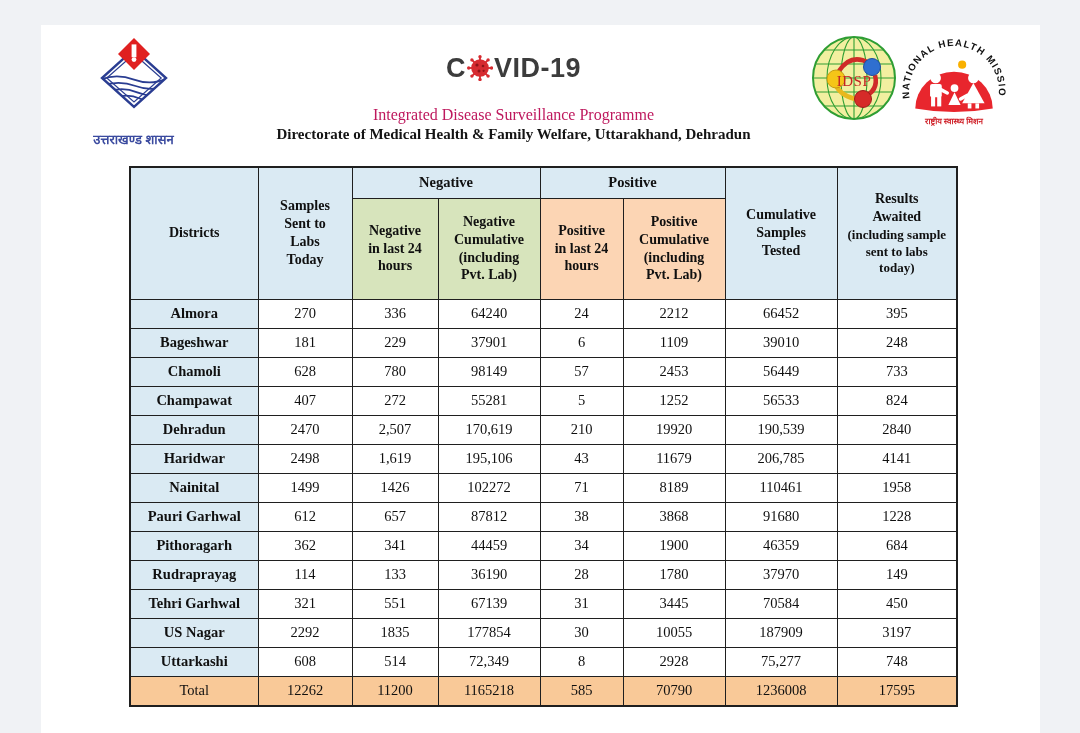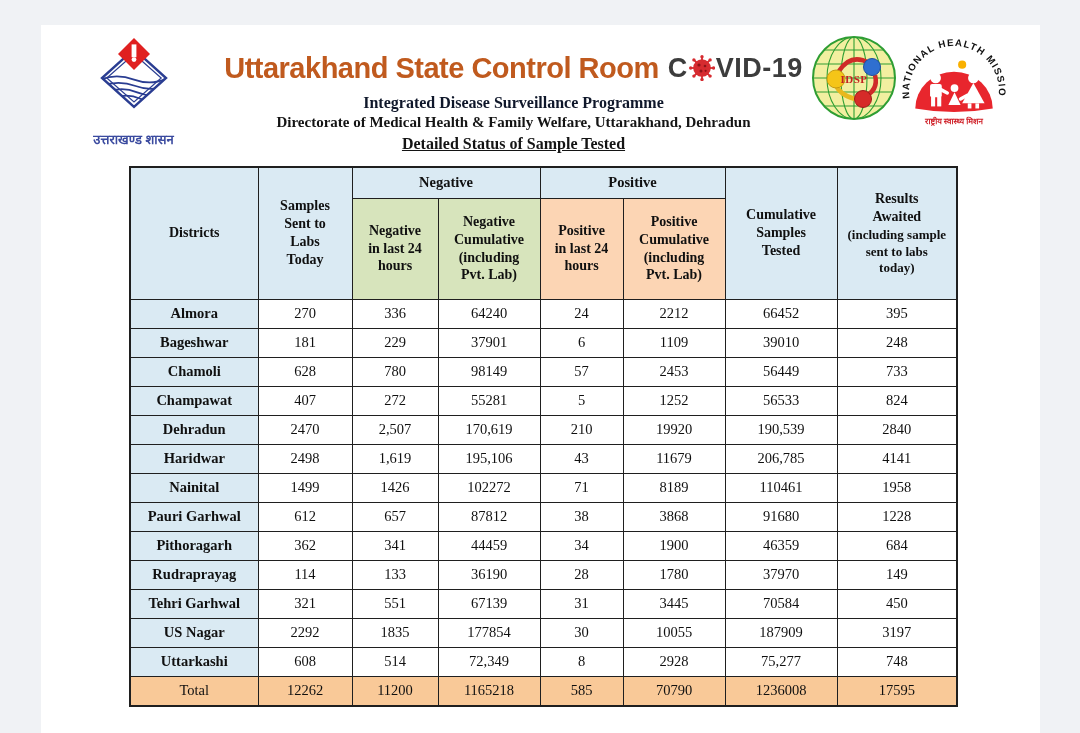--- a/index.html
+++ b/index.html
@@ -21,26 +21,26 @@
   .uk-logo{position:absolute;left:30px;top:13px;width:125px;text-align:center;}
   .uk-caption{margin-top:16px;font-family:"Liberation Sans",sans-serif;font-weight:700;
               font-size:13px;color:#3a4a9f;white-space:nowrap;}
   .titles{position:absolute;left:150px;top:0;width:645px;text-align:center;}
   .title-line{margin-top:25px;display:flex;align-items:center;justify-content:center;gap:9px;height:36px;}
   .main-title{font-family:"Liberation Sans",sans-serif;font-weight:700;font-size:29px;
               letter-spacing:-0.5px;color:var(--title-orange);white-space:nowrap;}
   .covid{display:flex;align-items:center;font-family:"Liberation Sans",sans-serif;
          font-weight:700;font-size:27px;color:#3c3c3c;letter-spacing:0.5px;}
   .covid svg{margin:0 1px;}
-  .sub1{margin-top:8px;font-weight:700;font-size:16px;color:#0f172a;}
+  .sub1{margin-top:20px;font-weight:400;font-size:16px;color:#be185d;}
   .sub2{margin-top:2px;font-weight:700;font-size:15px;color:#141414;}
   .sub3{margin-top:4px;font-weight:700;font-size:16px;color:#141414;text-decoration:underline;}
   .idsp-logo{position:absolute;left:770px;top:10px;width:86px;height:86px;}
   .idsp-label{position:absolute;left:0;top:38px;width:100%;text-align:center;
-              font-weight:700;font-size:11px;color:#c32222;letter-spacing:0.5px;}
+              font-weight:400;font-size:15px;color:#c32222;letter-spacing:0.5px;}
   .nhm-logo{position:absolute;left:860px;top:6px;width:106px;height:106px;}
   .nhm-caption{position:absolute;left:0;bottom:11px;width:100%;text-align:center;
                font-size:8px;font-weight:700;color:#d0222a;}
 
   
   table.data-table{position:absolute;left:88px;top:141px;border-collapse:collapse;
       table-layout:fixed;width:827px;border:2.5px solid var(--border-dark);}
   .data-table th,.data-table td{border:1.6px solid var(--border-dark);text-align:center;
       vertical-align:middle;padding:0 2px;color:#101010;}
   thead th{background:var(--header-blue);font-weight:700;font-size:14px;
@@ -82,21 +82,20 @@
         </g>
         <polygon points="50,0 70,20 50,40 30,20" fill="#e02020"></polygon>
         <rect x="47" y="8" width="6" height="16" fill="#ffffff"></rect>
         <circle cx="50" cy="27" r="3" fill="#ffffff"></circle>
       </svg>
       <div class="uk-caption">उत्तराखण्ड शासन</div>
     </div>
 
     <div class="titles">
       <div class="title-line">
-        <span class="main-title">Uttarakhand State Control Room</span>
         <span class="covid">
           <span>C</span>
           <svg width="26" height="26" viewBox="0 0 26 26">
             <g stroke="#d62b30" stroke-width="1.8">
               <line x1="13" y1="13" x2="24.5" y2="13"></line>
                 <line x1="13" y1="13" x2="21.1" y2="21.1"></line>
               <line x1="13" y1="13" x2="13" y2="24.5"></line>
                 <line x1="13" y1="13" x2="4.9" y2="21.1"></line>
               <line x1="13" y1="13" x2="1.5" y2="13"></line>
                 <line x1="13" y1="13" x2="4.9" y2="4.9"></line>
@@ -119,21 +118,20 @@
                 <circle cx="16" cy="11" r="1.3"></circle>
               <circle cx="12" cy="16" r="1.5"></circle>
                 <circle cx="16.6" cy="15.8" r="1.1"></circle>
             </g>
           </svg>
           <span>VID-19</span>
         </span>
       </div>
       <div class="sub1">Integrated Disease Surveillance Programme</div>
       <div class="sub2">Directorate of Medical Health &amp; Family Welfare, Uttarakhand, Dehradun</div>
-      <div class="sub3">Detailed Status of Sample Tested</div>
     </div>
 
     <div class="idsp-logo">
       <svg width="86" height="86" viewBox="0 0 86 86">
         <defs>
             <clipPath id="gclip">
               <circle cx="43" cy="43" r="41"></circle>
             </clipPath>
           </defs>
         <circle cx="43" cy="43" r="41" fill="#f2efa0" stroke="#2f9e33" stroke-width="2"></circle>

